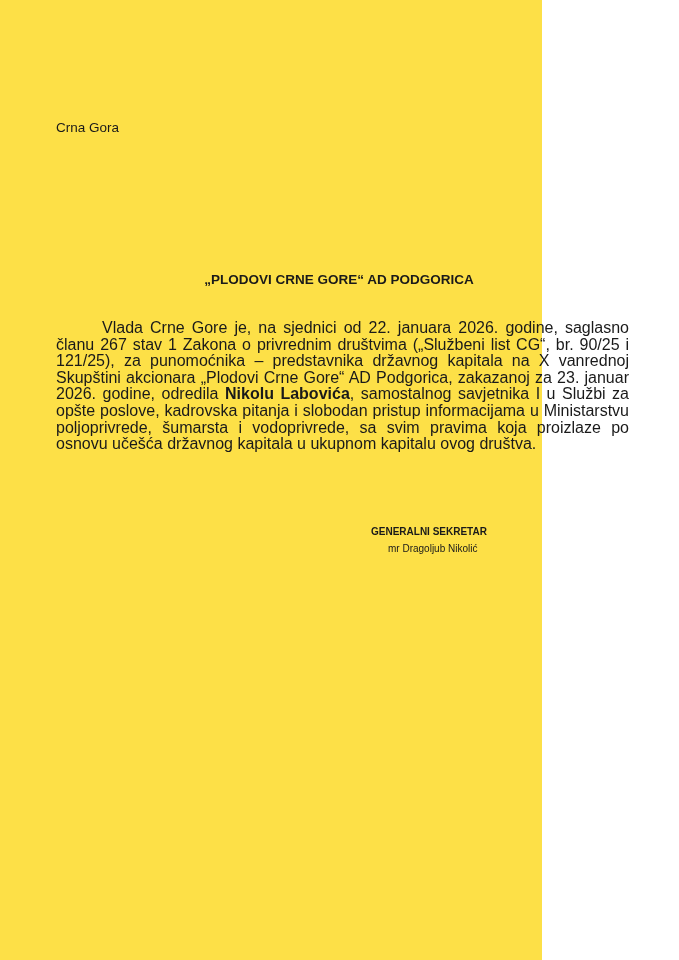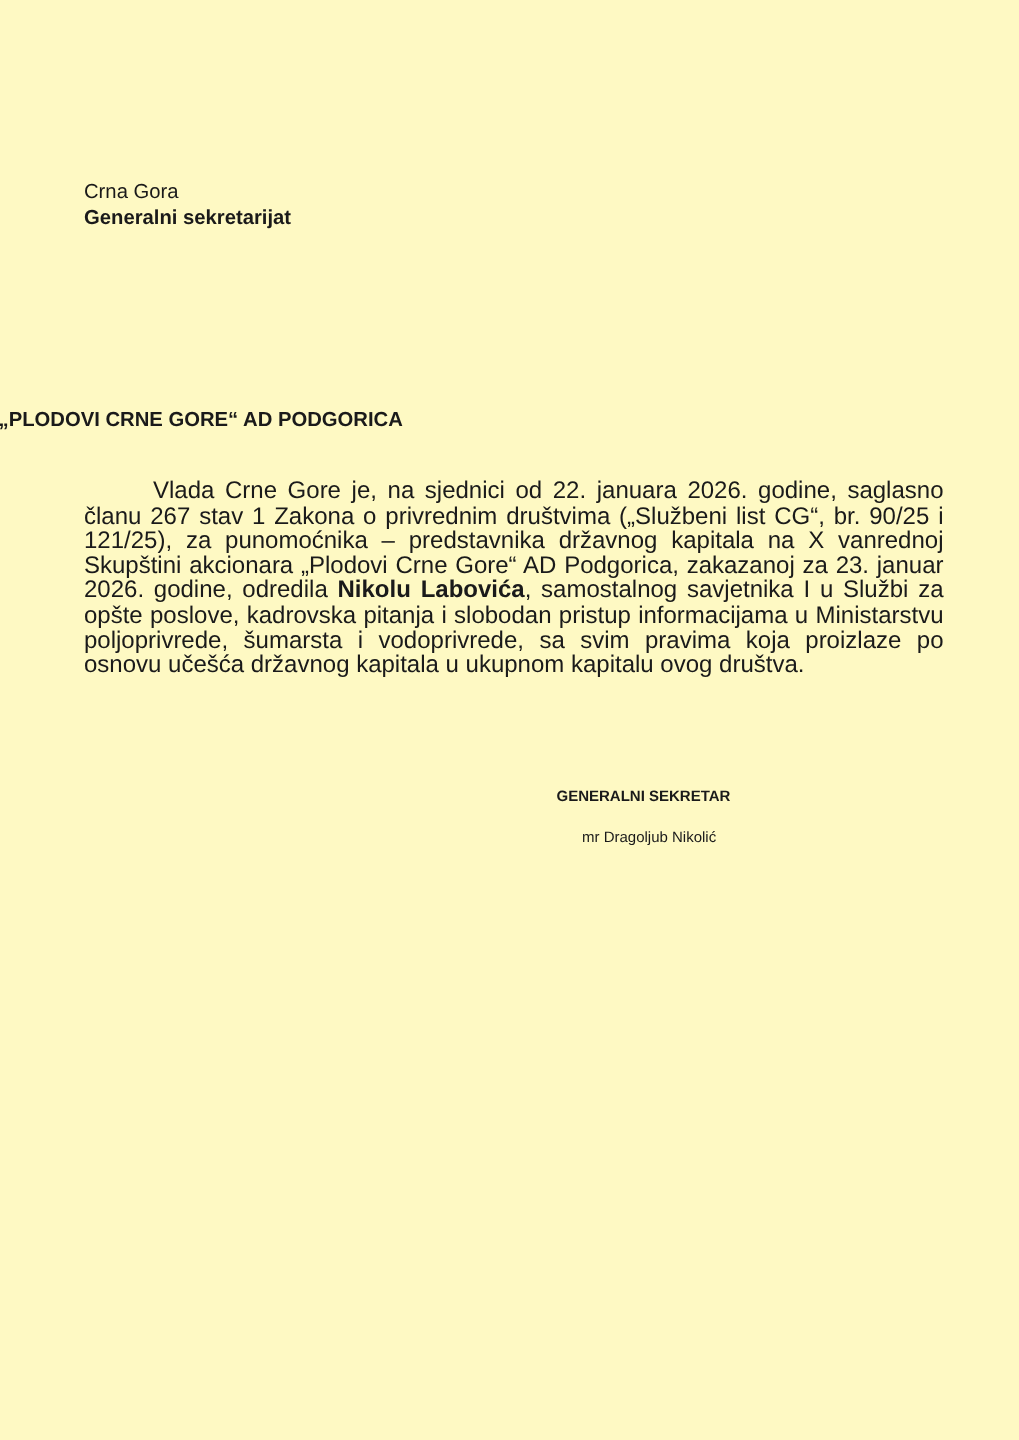--- a/index.html
+++ b/index.html
@@ -1,38 +1,37 @@
 <!DOCTYPE html>
 <html><head>
 <meta charset="utf-8">
 <style>
   html, body { margin: 0; padding: 0; background: #ffffff; }
   body { width: 679px; height: 960px; position: relative; overflow: hidden;
          font-family: "Liberation Sans", sans-serif; color: #1a1a1a; }
-  .page { position: absolute; left: 0; top: 0; width: 679px; height: 960px; background: #fef9c3; }
+  .page { position: absolute; left: 0; top: 0; width: 542px; height: 960px; background: #fde047; }
   .header { position: absolute; left: 56px; top: 120px; font-size: 13.5px; line-height: 16.6px; }
   .header div { white-space: nowrap; }
   .bold { font-weight: bold; }
-  .title { position: absolute; left: 0; width: 679px; top: 271px; 
+  .title { position: absolute; left: 0; width: 679px; top: 271px; text-align: center;
            font-size: 13.5px; font-weight: bold; line-height: 17px; }
   .title span { display: inline-block; margin-left: -1px; }
   .body-para { position: absolute; left: 56px; top: 320px; width: 573px;
                font-size: 16px; line-height: 16.6px; text-align: justify; text-indent: 46px; }
   .signature { position: absolute; left: 371px; top: 524px; font-size: 10px; line-height: 16.6px; }
   .sig-title { font-weight: bold; white-space: nowrap; }
-  .sig-name { padding-left: 17px; white-space: nowrap; margin-top: 10px; }
+  .sig-name { padding-left: 17px; white-space: nowrap; }
 </style>
 </head>
 <body>
 
 <div class="page">
 
   <div class="header">
     <div>Crna Gora</div>
-    <div class="bold">Generalni sekretarijat</div>
   </div>
 
   <div class="title">
     <span>„PLODOVI CRNE GORE“ AD PODGORICA</span>
   </div>
 
   <div class="body-para"><span>Vlada Crne Gore je, na sjednici od 22. januara 2026. godine, saglasno članu 267 stav 1 Zakona o privrednim društvima („Službeni list CG“, br. 90/25 i 121/25), za punomoćnika – predstavnika državnog kapitala na X vanrednoj Skupštini akcionara „Plodovi Crne Gore“ AD Podgorica, zakazanoj za 23. januar 2026. godine, odredila </span><span class="bold">Nikolu Labovića</span><span>, samostalnog savjetnika I u Službi za opšte poslove, kadrovska pitanja i slobodan pristup informacijama u Ministarstvu poljoprivrede, šumarsta i vodoprivrede, sa svim pravima koja proizlaze po osnovu učešća državnog kapitala u ukupnom kapitalu ovog društva.</span></div>
 
   <div class="signature">
     <div class="sig-title">GENERALNI SEKRETAR</div>

